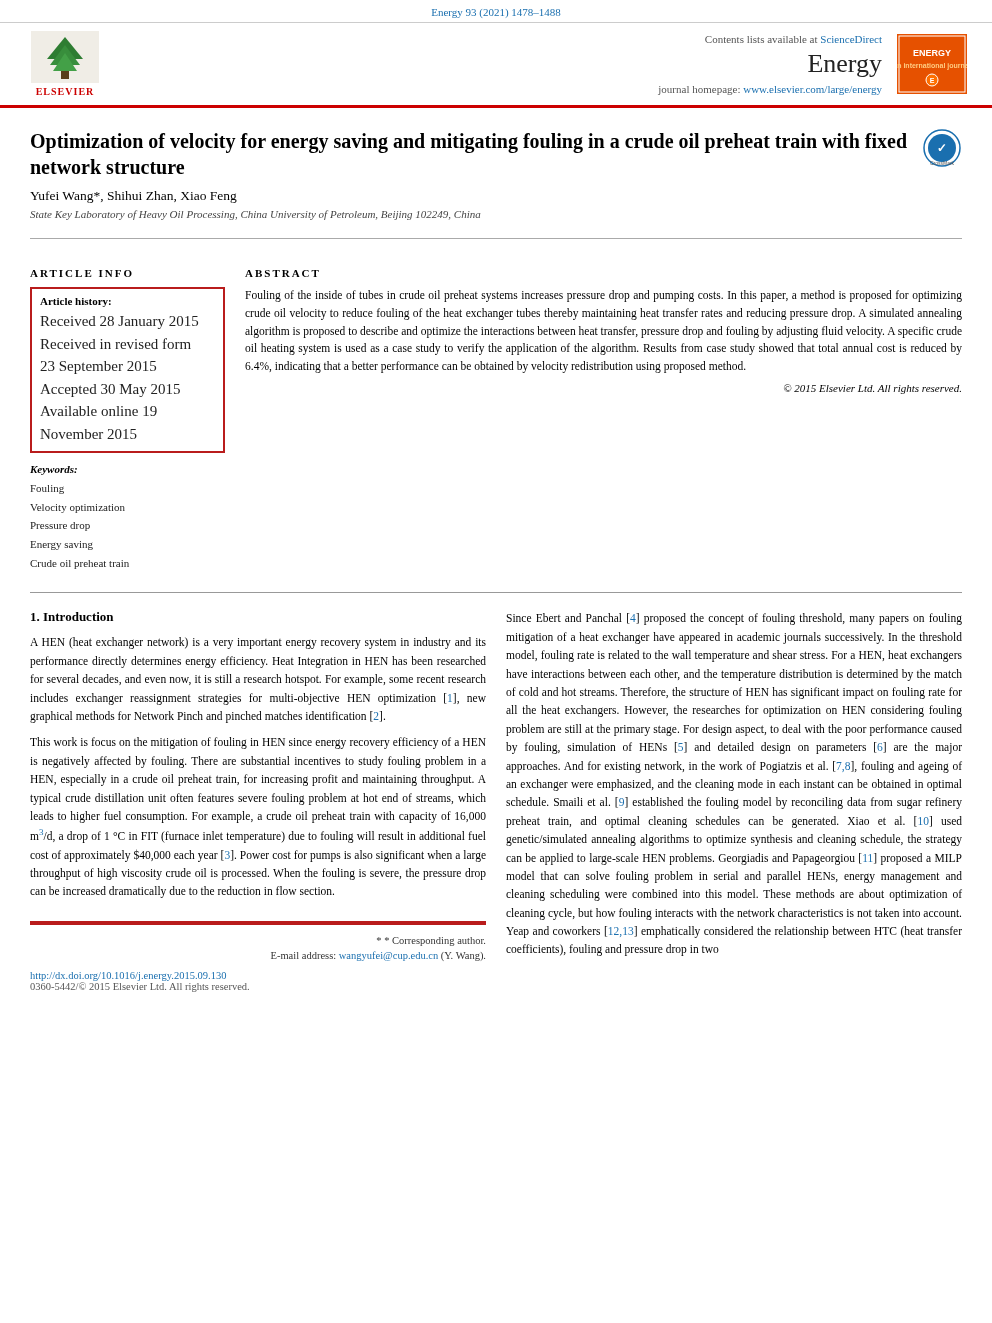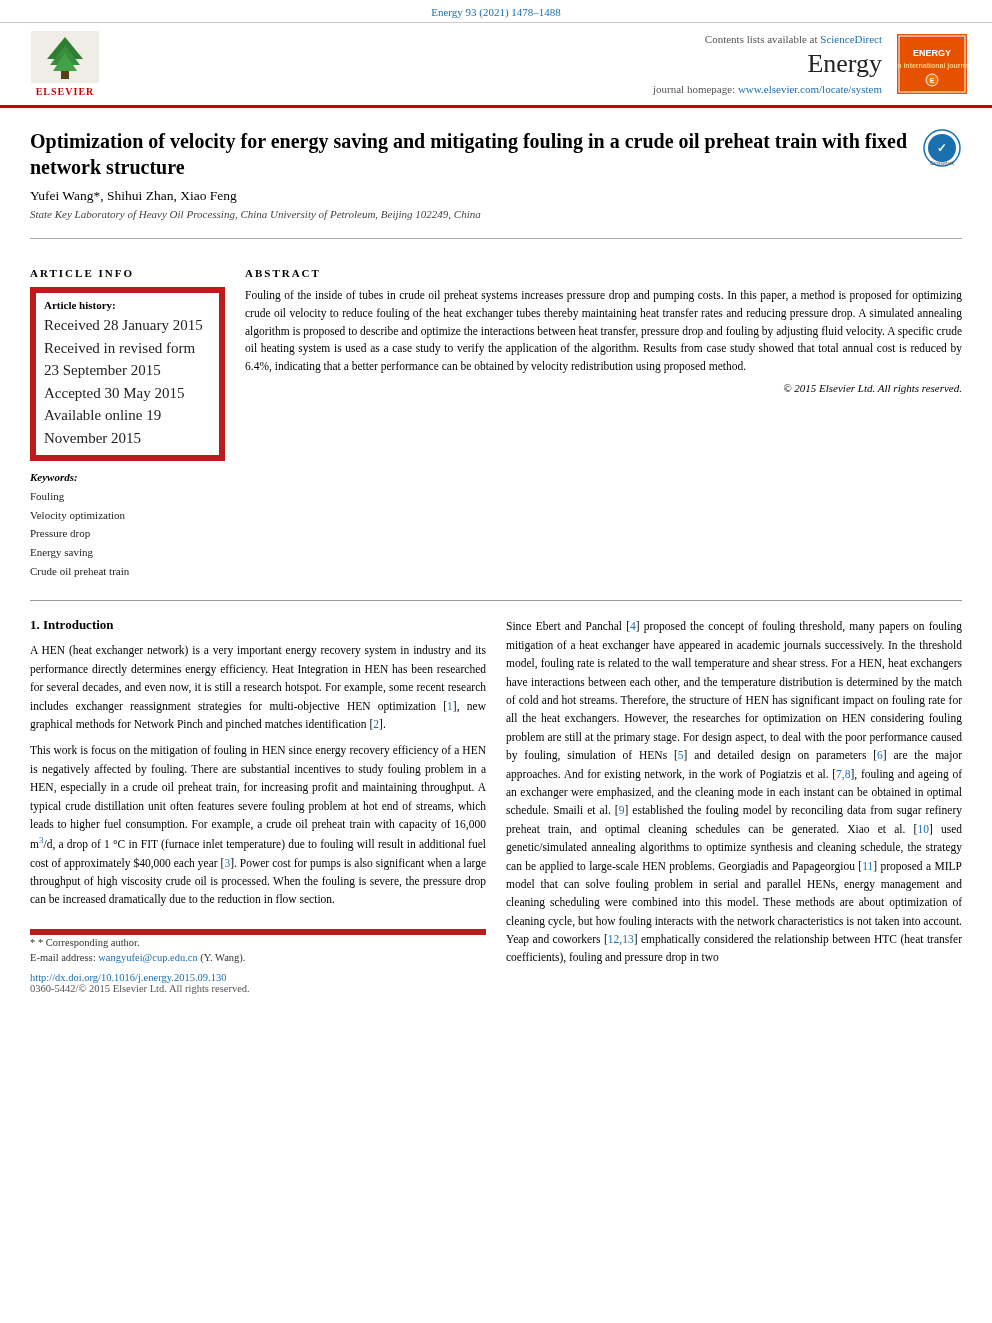--- a/index.html
+++ b/index.html
@@ -164,21 +164,21 @@
     
     .article-info-title {
       font-size: 11px;
       font-weight: bold;
       letter-spacing: 2px;
       color: #000;
       margin-bottom: 8px;
       text-transform: uppercase;
     }
     .article-history-section {
-      border: 6px solid #b91c1c;
+      border: 2px solid #b91c1c;
       padding: 6px 8px;
       margin-bottom: 10px;
     }
     .history-label {
       font-size: 11px;
       font-weight: bold;
       color: #000;
       margin-bottom: 3px;
     }
     .history-item {
@@ -269,23 +269,25 @@
       font-size: 9px;
       color: #1a6faf;
     }
     .cite-link {
       color: #1a6faf;
       text-decoration: none;
     }
 
     
     .footnote-section {
-      border-top: 6px solid #b91c1c;
+      border-top: 4px solid #b91c1c;
       margin-top: 20px;
+      padding-top: 8px;
       font-size: 10.5px;
+      text-align: right;
     }
     .footnote-item {
       font-size: 10.5px;
       line-height: 1.5;
       color: #333;
     }
     .footnote-link {
       color: #1a6faf;
       text-decoration: none;
     }
@@ -332,21 +334,21 @@
   </div>
 
   <div class="journal-center">
     <div class="sciencedirect-line">
       <span>Contents lists available at</span>
       <a class="sciencedirect-link" href="#">ScienceDirect</a>
     </div>
     <div class="journal-title-big">Energy</div>
     <div class="journal-homepage-line">
       <span>journal homepage:</span>
-      <a class="homepage-link" href="#">www.elsevier.com/locate/system</a>
+      <a class="homepage-link" href="#">www.elsevier.com/large/energy</a>
     </div>
   </div>
 
   <div class="journal-logo-right">
     <div class="energy-badge">
       <svg width="70" height="60" viewBox="0 0 70 60" xmlns="http://www.w3.org/2000/svg">
         <rect width="70" height="60" fill="#e65100"></rect>
         <rect x="2" y="2" width="66" height="56" fill="none" stroke="#fff" stroke-width="1"></rect>
         <text x="35" y="22" text-anchor="middle" font-size="9" fill="#fff" font-family="Arial" font-weight="bold">ENERGY</text>
         <text x="35" y="34" text-anchor="middle" font-size="7" fill="#ffcc80" font-family="Arial">an international journal</text>

